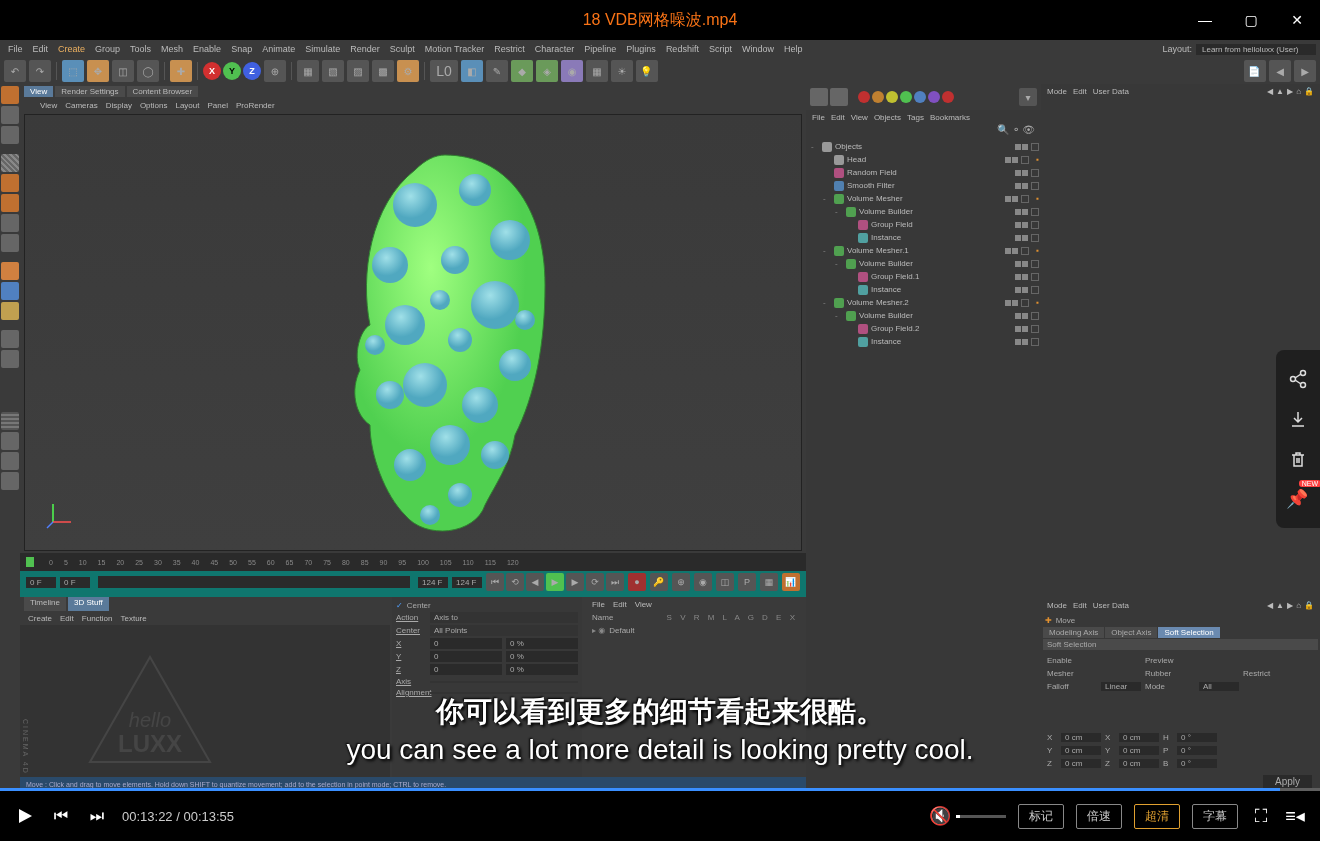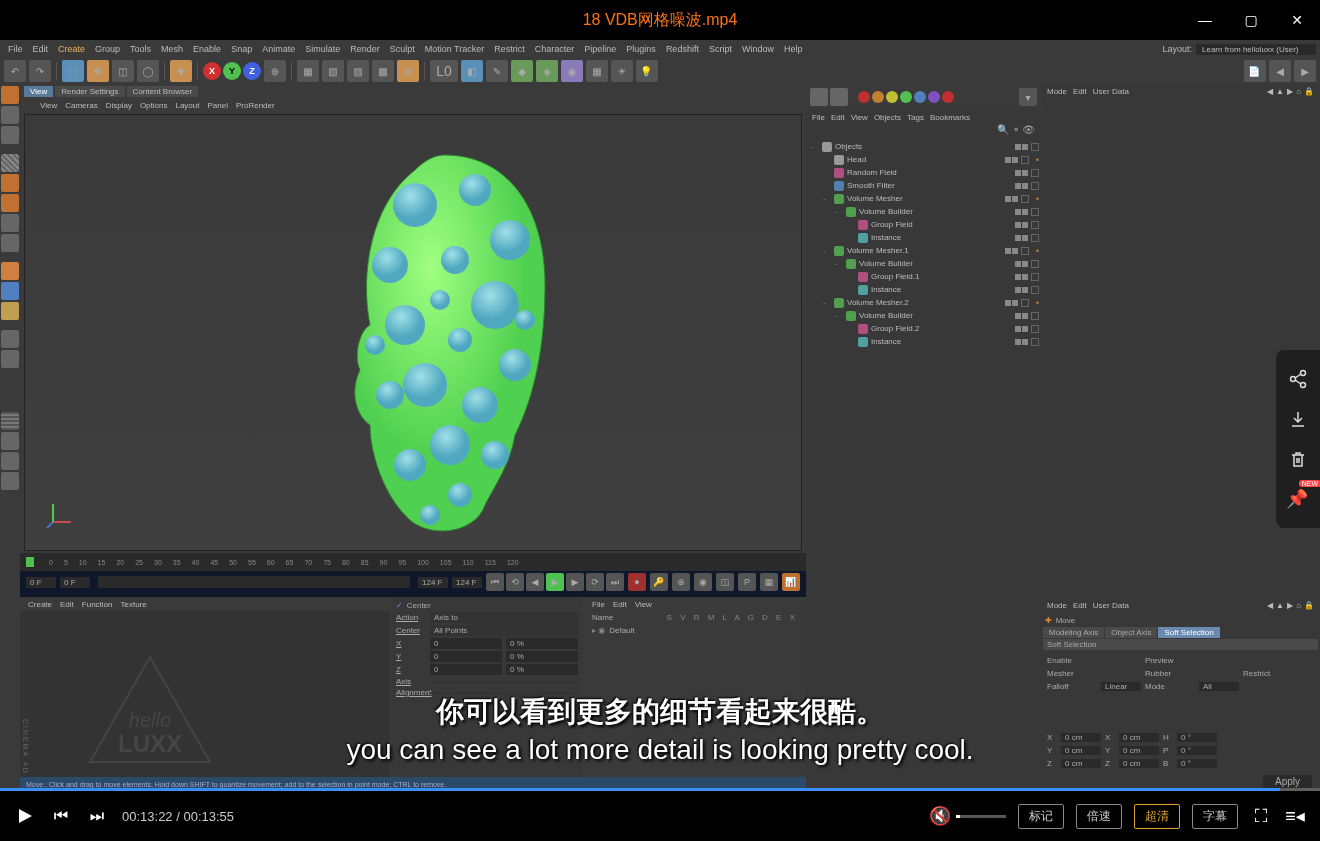--- a/index.html
+++ b/index.html
@@ -57,21 +57,21 @@
 
 
 .viewport-wrap { flex: 1; position: relative; background: #3d3d3d; margin: 2px 4px; border: 1px solid #222; }
 .viewport-label { position: absolute; top: 2px; left: 6px; font-size: 8px; color: #bbb; }
 .viewport { width: 100%; height: 100%; background: linear-gradient(180deg, #3a3a3a 0%, #3f3f3f 100%); position: relative; overflow: hidden; }
 .head-shape { position: absolute; left: 290px; top: 30px; width: 260px; height: 400px; }
 .head-svg { width: 100%; height: 100%; }
 .axis-gizmo { position: absolute; left: 20px; bottom: 20px; width: 30px; height: 30px; }
 
 
-.timeline-area { height: 44px; background: #0f172a; display: flex; flex-direction: column; }
+.timeline-area { height: 44px; background: #0f766e; display: flex; flex-direction: column; }
 .ruler { height: 18px; background: #2a2a2a; display: flex; align-items: center; padding: 0 6px; font-size: 7px; color: #888; gap: 11px; overflow: hidden; }
 .ruler-green { display:inline-block; width:8px; height:10px; background:#50c050; margin-right:4px; }
 .timeline-ctrl { height: 22px; display: flex; align-items: center; padding: 0 6px; gap: 4px; font-size: 8px; }
 .frame-field { background: #2a2a2a; padding: 1px 4px; min-width: 30px; }
 .timeline-track { flex: 1; height: 12px; background: #2a2a2a; margin: 0 4px; }
 .play-ctrl { display: flex; gap: 2px; }
 .pc-btn { width: 18px; height: 18px; background: #555; display: flex; align-items: center; justify-content: center; font-size: 9px; border-radius: 2px; }
 .pc-btn.play { background: #50c050; }
 
 
@@ -375,20 +375,24 @@
           <div class="pc-btn">◉</div>
           <div class="pc-btn">◫</div>
           <div class="pc-btn">P</div>
           <div class="pc-btn">▦</div>
           <div class="pc-btn orange" style="background:#c07030">📊</div>
         </div>
       </div>
 
       <div class="bottom-panels">
         <div class="bp-left">
+          <div class="bp-tabs">
+            <div class="tab-btn">Timeline</div>
+            <div class="tab-btn active">3D Stuff</div>
+          </div>
           <div class="bp-menu" id="bp-left-menu">
               <span>Create</span>
               <span>Edit</span>
               <span>Function</span>
               <span>Texture</span>
             </div>
           <div class="bp-content">
             <svg class="watermark" width="140" height="120">
               <polygon points="70,5 130,110 10,110" fill="none" stroke="#aaa" stroke-width="2"></polygon>
               <text x="70" y="75" text-anchor="middle" fill="#aaa" font-size="20" font-style="italic" font-family="cursive">hello</text>

